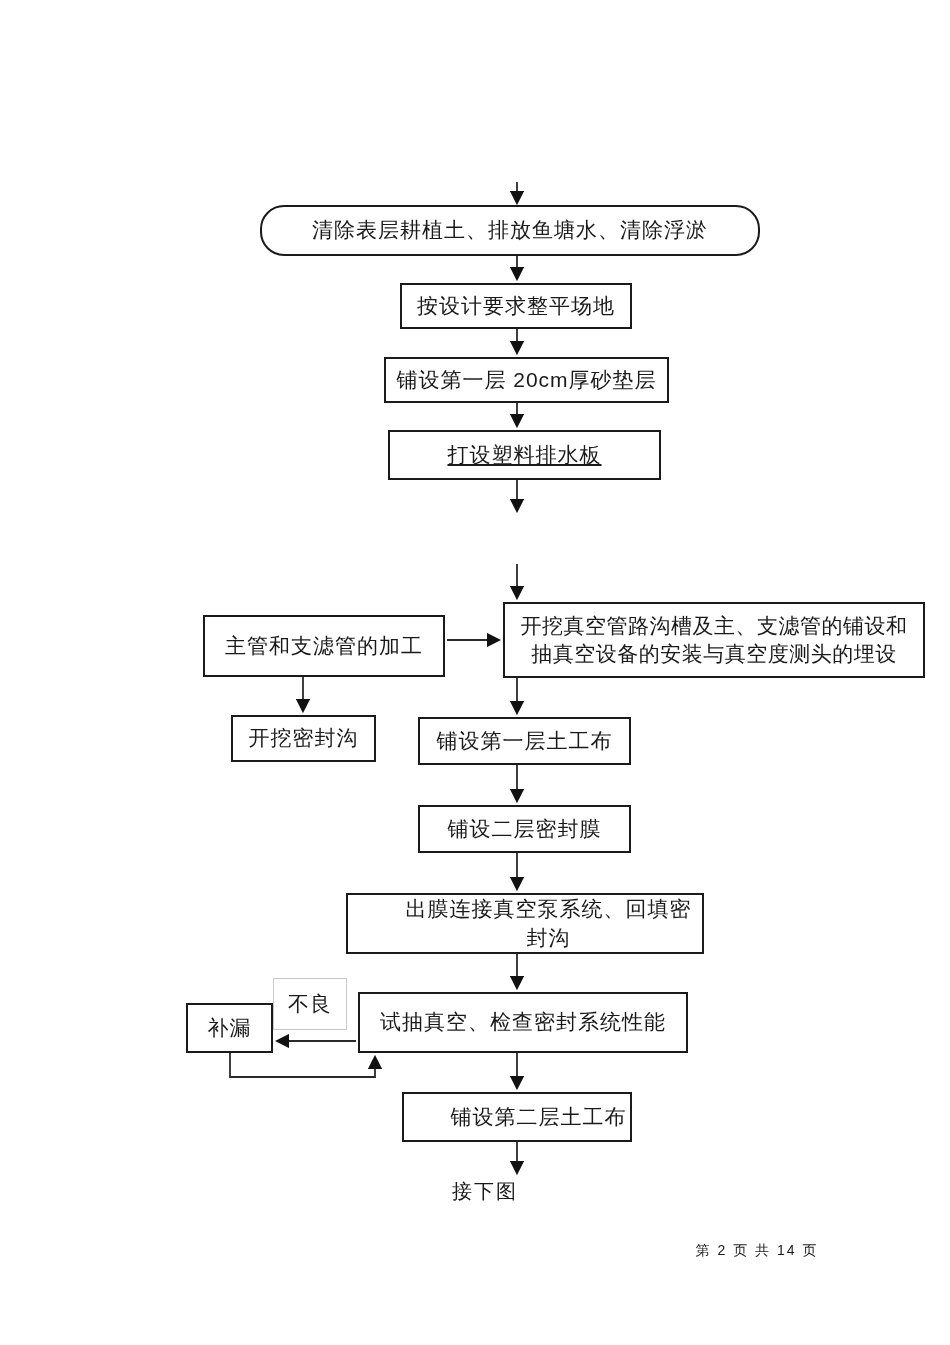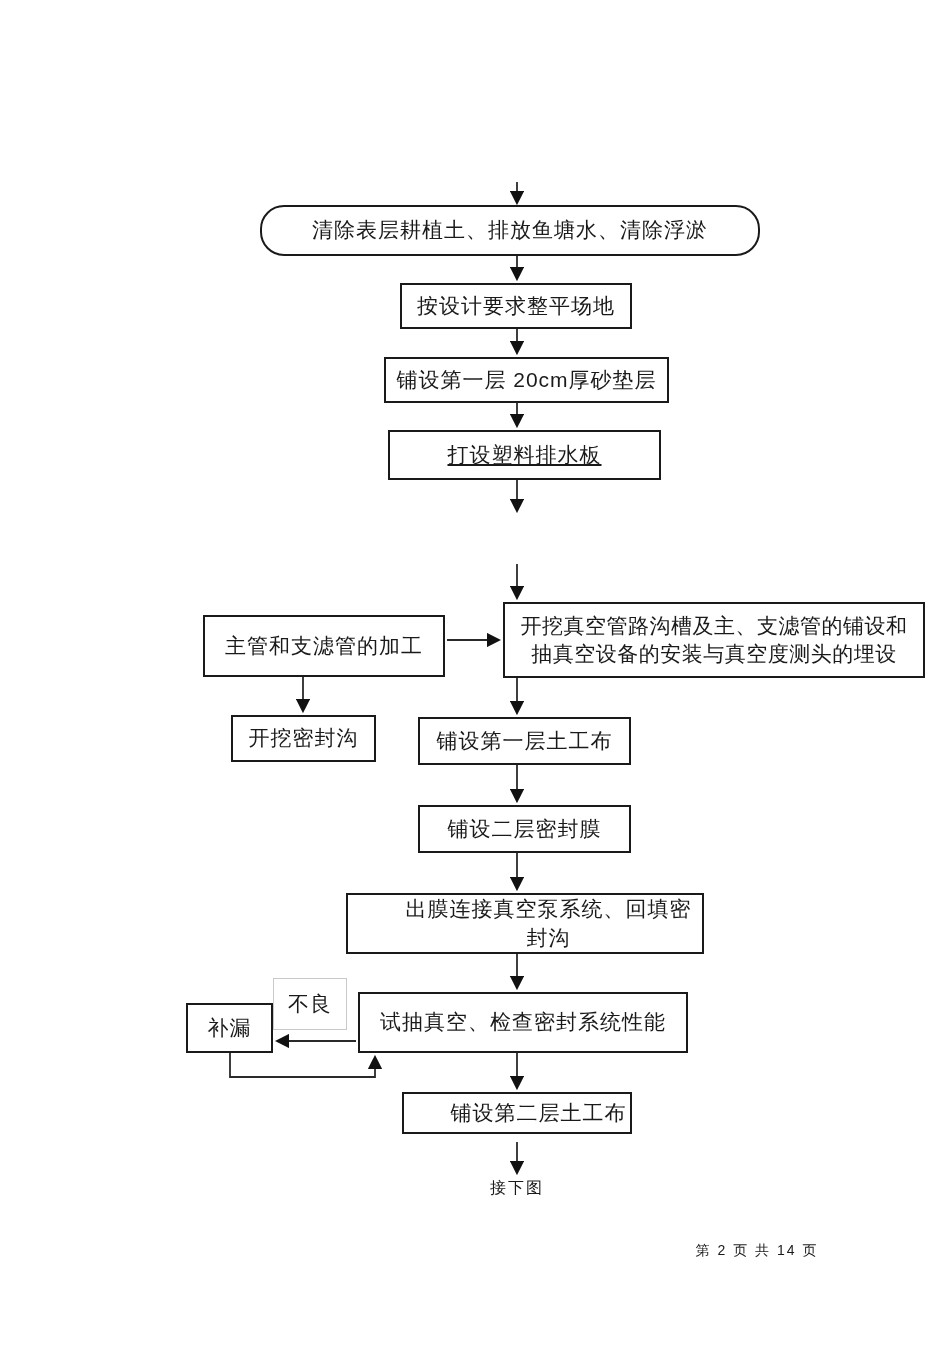--- a/index.html
+++ b/index.html
@@ -40,23 +40,23 @@
     white-space: pre-line;
     font-size: 21px;
     letter-spacing: 0.5px;
   }
   .node.light {
     border: 1px solid #c9c9c9;
     z-index: 1;
   }
   .plain-label {
     position: absolute;
-    font-size: 16px;
+    font-size: 20px;
     letter-spacing: 2px;
-    text-align: center;
+    text-align: left;
     z-index: 2;
   }
   .footer {
     position: absolute;
     left: 662px;
     top: 1242px;
     width: 190px;
     font-size: 14px;
     letter-spacing: 2px;
     text-align: center;
@@ -116,19 +116,19 @@
   <div class="node" style="left:418px; top:805px; width:213px; height:48px;">铺设二层密封膜</div>
 
   <div class="node" style="left:346px; top:893px; width:358px; height:61px;padding-left:47px;">出膜连接真空泵系统、回填密封沟</div>
 
   <div class="node light" style="left:273px; top:978px; width:74px; height:52px;">不良</div>
 
   <div class="node" style="left:358px; top:992px; width:330px; height:61px;">试抽真空、检查密封系统性能</div>
 
   <div class="node" style="left:186px; top:1003px; width:87px; height:50px;">补漏</div>
 
-  <div class="node" style="left:402px; top:1092px; width:230px; height:42px;padding-left:43px;">铺设第二层土工布</div>
+  <div class="node" style="left:402px; top:1092px; width:230px; height:50px;padding-left:43px;">铺设第二层土工布</div>
 
   <div class="plain-label" style="left:452px; top:1178px; width:130px;">接下图</div>
 
   <div class="footer">第 2 页 共 14 页</div>
 
 </div>
 
 </body></html>

